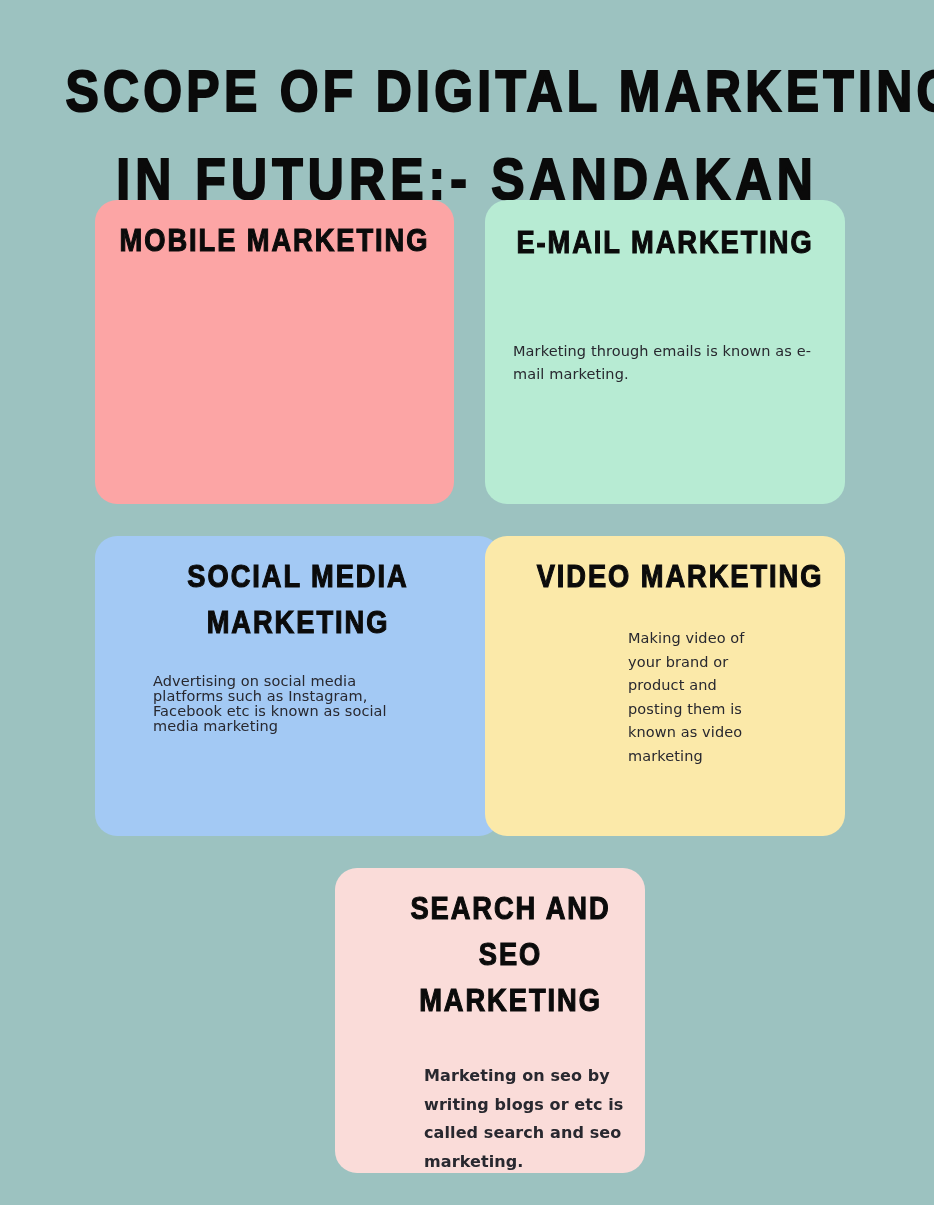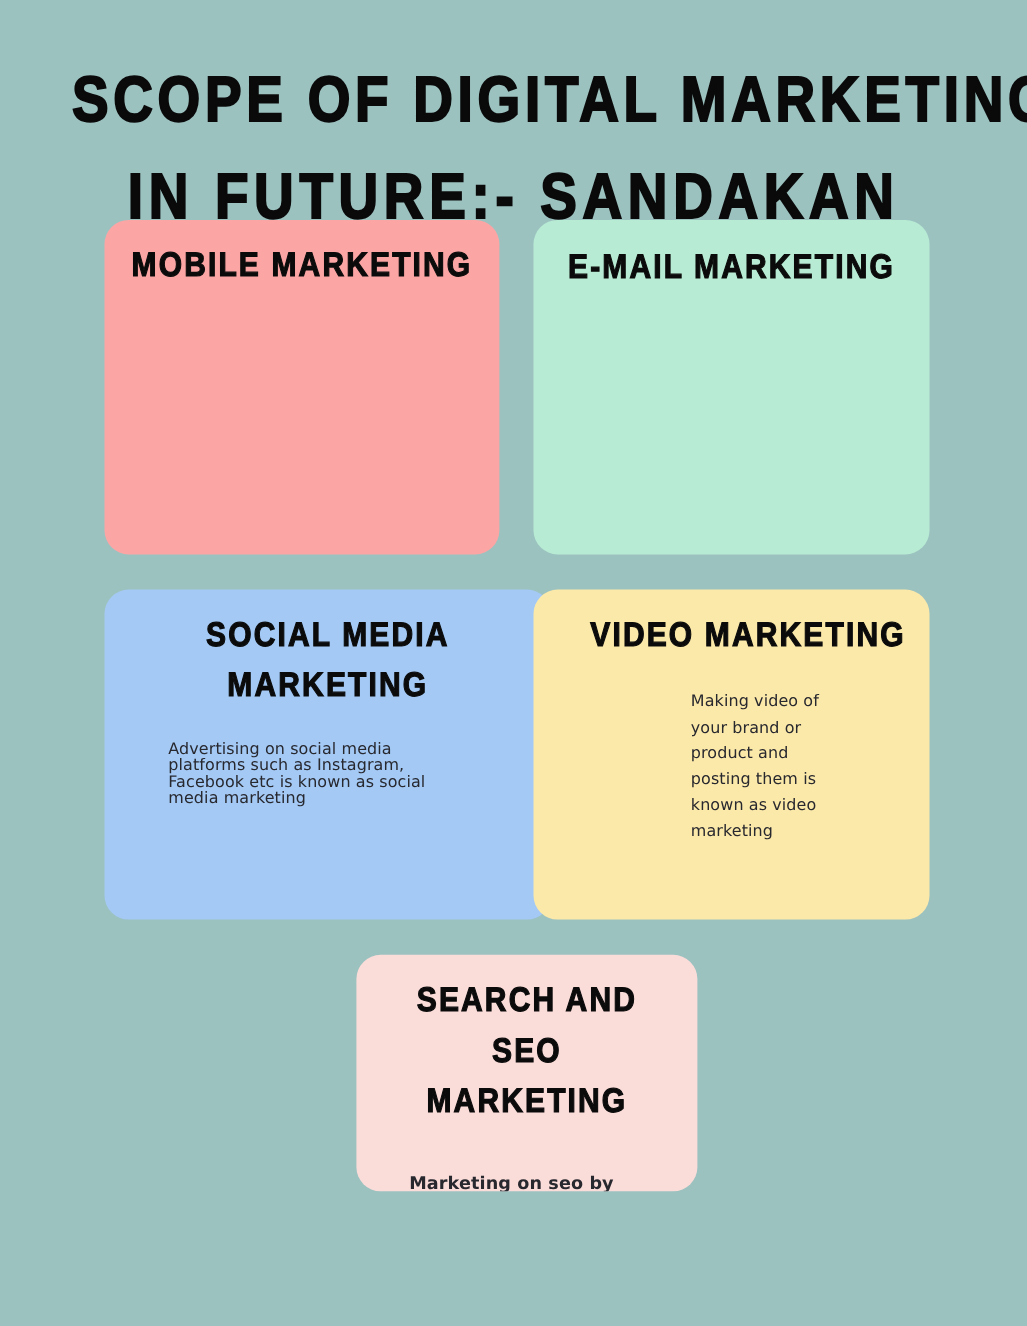--- a/index.html
+++ b/index.html
@@ -97,22 +97,23 @@
   
   #card-video {
     left: 485px; top: 536px; width: 360px; height: 300px;
     background: #fbe9a9;
   }
   #card-video .card-title { margin-top: 18px; }
   #card-video .card-body  { margin: 27px 0 0 113px; width: 130px; line-height: 23.5px; }
 
   
   #card-seo {
-    left: 324px; top: 868px; width: 310px; height: 215px;
+    left: 335px; top: 868px; width: 310px; height: 305px;
     background: #fadcd9;
+    padding-left: 41px;
   }
   #card-seo .card-title { margin-top: 18px; }
   #card-seo .card-body  {
     margin: 38px 0 0 48px; width: 240px;
     font-size: 16px; line-height: 28.5px; font-weight: bold;
   }
 </style>
 </head>
 <body style="background: rgb(156, 194, 192);">
 
@@ -120,20 +121,21 @@
   <span class="line line1">SCOPE OF DIGITAL MARKETING</span>
   <span class="line line2">IN FUTURE:- SANDAKAN</span>
 </h1>
 
 <section class="card" id="card-mobile" style="background: #fca5a5;">
   <h2 class="card-title">MOBILE MARKETING</h2>
 </section>
 
 <section class="card" id="card-email" style="background: rgb(183, 235, 211);">
   <h2 class="card-title">E-MAIL MARKETING</h2>
+  <p class="card-body">Marketing through emails is known as e-mail marketing.</p>
 </section>
 
 <section class="card" id="card-social" style="background: rgb(163, 201, 244);">
   <h2 class="card-title">SOCIAL MEDIA
 MARKETING</h2>
   <p class="card-body">Advertising on social media platforms such as Instagram, Facebook etc is known as social media marketing</p>
 </section>
 
 <section class="card" id="card-video" style="background: rgb(251, 233, 169); padding-left: 30px;">
   <h2 class="card-title">VIDEO MARKETING</h2>

